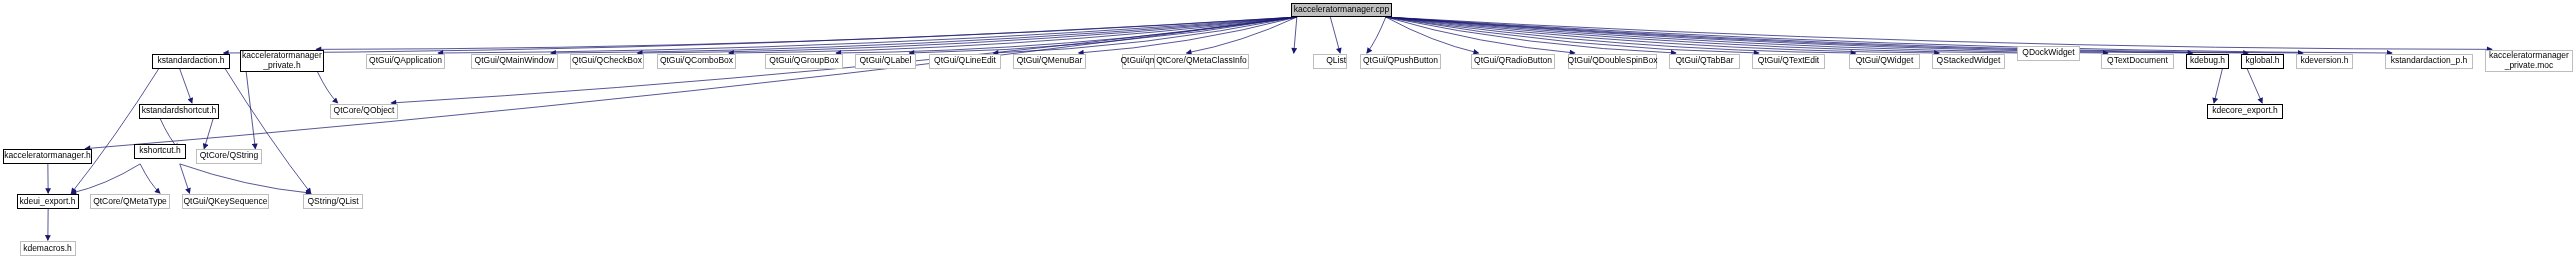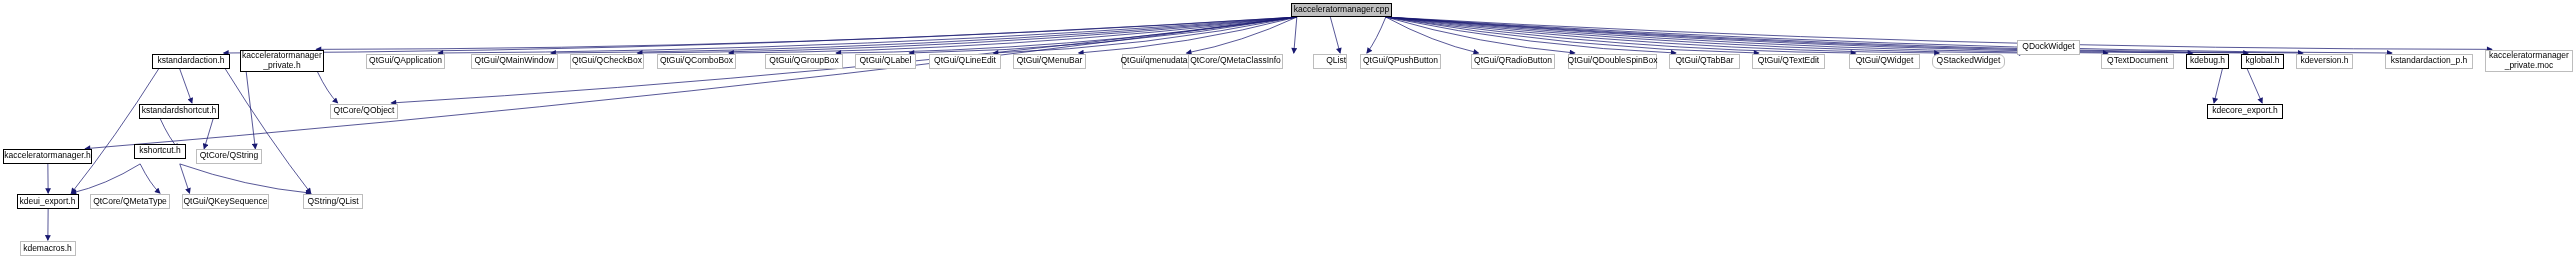--- a/index.html
+++ b/index.html
@@ -79,30 +79,30 @@
 _private.h</span></div>
       <div class="node plain" style="left: 366px; top: 54px; width: 79px; height: 14.6px;"><span>QtGui/QApplication</span></div>
       <div class="node plain" style="left: 471px; top: 54px; width: 87px; height: 14.6px;"><span>QtGui/QMainWindow</span></div>
       <div class="node plain" style="left: 570px; top: 54px; width: 74px; height: 14.6px;"><span>QtGui/QCheckBox</span></div>
       <div class="node plain" style="left: 657px; top: 54px; width: 79px; height: 14.6px;"><span>QtGui/QComboBox</span></div>
       <div class="node plain" style="left: 765px; top: 54px; width: 78px; height: 14.6px;"><span>QtGui/QGroupBox</span></div>
       <div class="node plain" style="left: 855px; top: 54px; width: 61px; height: 14.6px;"><span>QtGui/QLabel</span></div>
       <div class="node plain" style="left: 929px; top: 54px; width: 72px; height: 14.6px;"><span>QtGui/QLineEdit</span></div>
       <div class="node plain" style="left: 1013px; top: 54px; width: 73px; height: 14.6px;"><span>QtGui/QMenuBar</span></div>
       <div class="node plain" style="left: 1122px; top: 54px; width: 71px; height: 14.6px;"><span>QtGui/qmenudata.h</span></div>
-      <div class="node plain" style="left: 1188px; top: 54px; width: 95px; height: 14.6px;"><span>QtCore/QMetaClassInfo</span></div>
+      <div class="node plain" style="left: 1154px; top: 54px; width: 95px; height: 14.6px;"><span>QtCore/QMetaClassInfo</span></div>
       <div class="node plain" style="left: 1313px; top: 54px; width: 34px; height: 14.6px; justify-content: flex-end;"><span>QList</span></div>
       <div class="node plain" style="left: 1360px; top: 54px; width: 81px; height: 14.6px;"><span>QtGui/QPushButton</span></div>
       <div class="node plain" style="left: 1471px; top: 54px; width: 84px; height: 14.6px;"><span>QtGui/QRadioButton</span></div>
       <div class="node plain" style="left: 1568px; top: 54px; width: 89px; height: 14.6px;"><span>QtGui/QDoubleSpinBox</span></div>
       <div class="node plain" style="left: 1669px; top: 54px; width: 71px; height: 14.6px;"><span>QtGui/QTabBar</span></div>
       <div class="node plain" style="left: 1752px; top: 54px; width: 73px; height: 14.6px;"><span>QtGui/QTextEdit</span></div>
       <div class="node plain" style="left: 1849px; top: 54px; width: 71px; height: 14.6px;"><span>QtGui/QWidget</span></div>
-      <div class="node plain" style="left: 1932px; top: 54px; width: 73px; height: 14.6px; border-radius: 6px;"><span>QStackedWidget</span></div>
-      <div class="node plain" style="left: 2017px; top: 40px; width: 63px; height: 14.6px;"><span>QDockWidget</span></div>
+      <div class="node plain" style="left: 1932px; top: 54px; width: 73px; height: 14.6px;"><span>QStackedWidget</span></div>
+      <div class="node plain" style="left: 2017px; top: 46px; width: 63px; height: 14.6px;"><span>QDockWidget</span></div>
       <div class="node plain" style="left: 2101px; top: 54px; width: 73px; height: 14.6px;"><span>QTextDocument</span></div>
       <div class="node linked" style="left: 2186px; top: 54px; width: 43px; height: 14.6px;"><span>kdebug.h</span></div>
       <div class="node linked" style="left: 2241px; top: 54px; width: 43px; height: 14.6px;"><span>kglobal.h</span></div>
       <div class="node plain" style="left: 2296px; top: 54px; width: 57px; height: 14.6px;"><span>kdeversion.h</span></div>
       <div class="node plain" style="left: 2385px; top: 54px; width: 88px; height: 14.6px;"><span>kstandardaction_p.h</span></div>
       <div class="node plain" style="left: 2485px; top: 50px; width: 88px; height: 22px;"><span>kacceleratormanager
 _private.moc</span></div>
       <div class="node linked" style="left: 139px; top: 104px; width: 80px; height: 14.6px;"><span>kstandardshortcut.h</span></div>
       <div class="node plain" style="left: 330px; top: 104px; width: 68px; height: 14.6px;"><span>QtCore/QObject</span></div>
       <div class="node linked" style="left: 2207px; top: 104px; width: 76px; height: 14.6px;"><span>kdecore_export.h</span></div>

